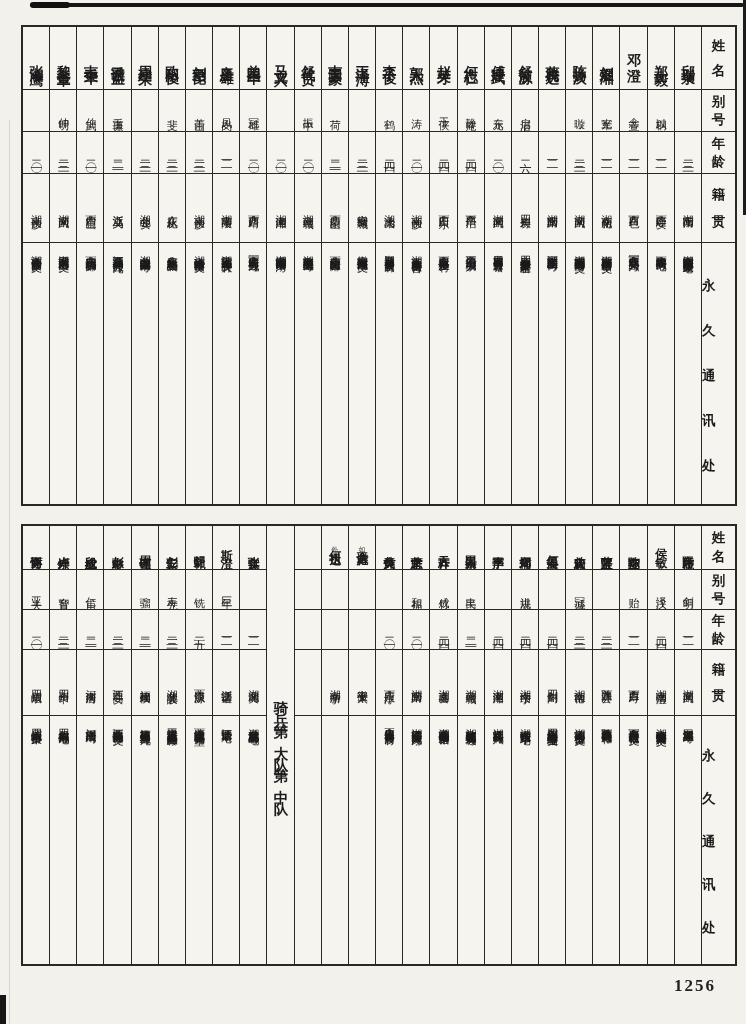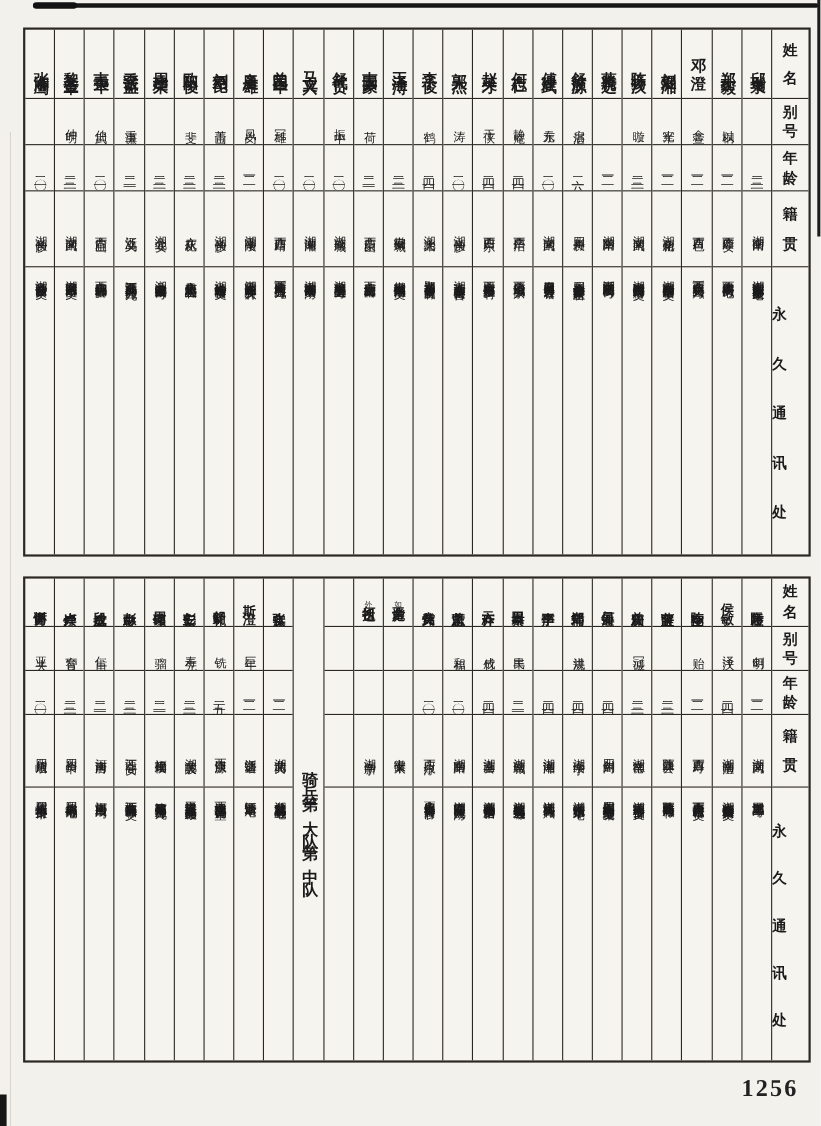--- a/index.html
+++ b/index.html
@@ -66,21 +66,21 @@
   .note{font-size:7px;color:#3a3a3a;margin-top:1px;}
 
   .hcell{flex-direction:column;justify-content:space-evenly;font-weight:bold;font-size:13.5px;}
   .hcell span{display:block;line-height:1;}
 
   .col-label{display:flex;justify-content:center;align-items:center;}
   .label-text{font-size:14.5px;font-weight:bold;letter-spacing:11px;}
 
   .page-number{
     position:absolute;left:674px;top:976px;
-    font-size:22px;letter-spacing:2px;font-weight:bold;color:#222;
+    font-size:17px;letter-spacing:2px;font-weight:bold;color:#222;
   }
 </style>
 </head>
 <body>
 
 <div class="page">
   <div class="top-strip"></div>
   <div class="top-strip-blob"></div>
   <div class="right-edge"></div>
   <div class="left-corner"></div>

